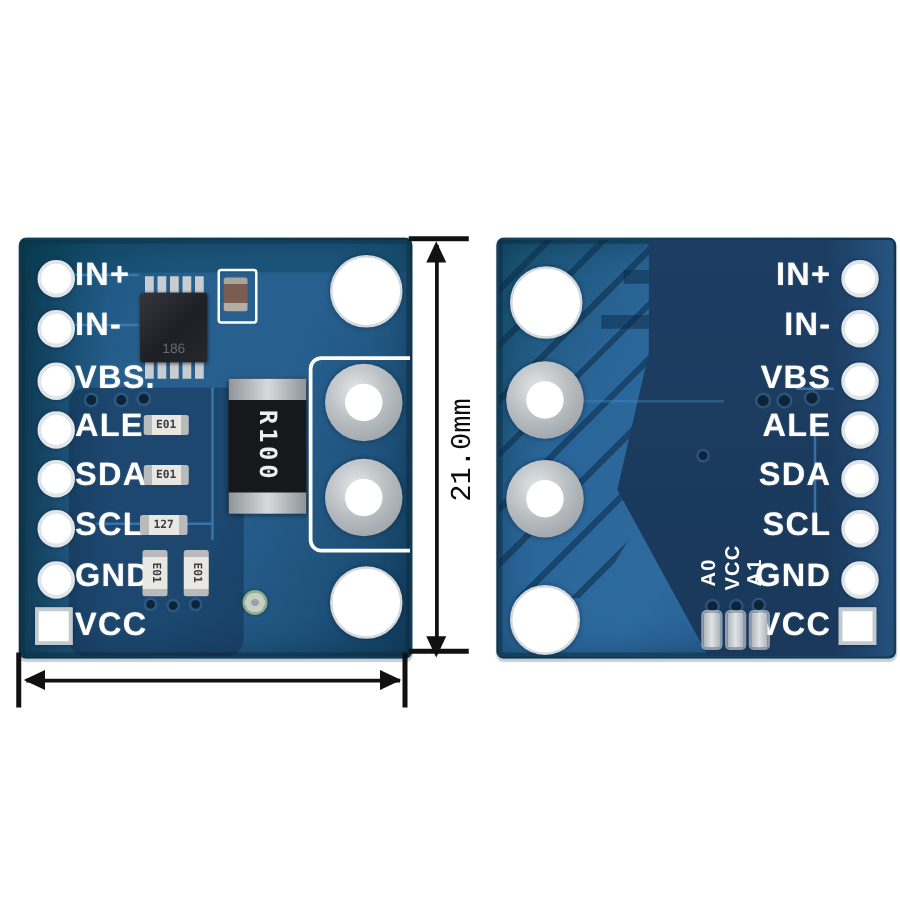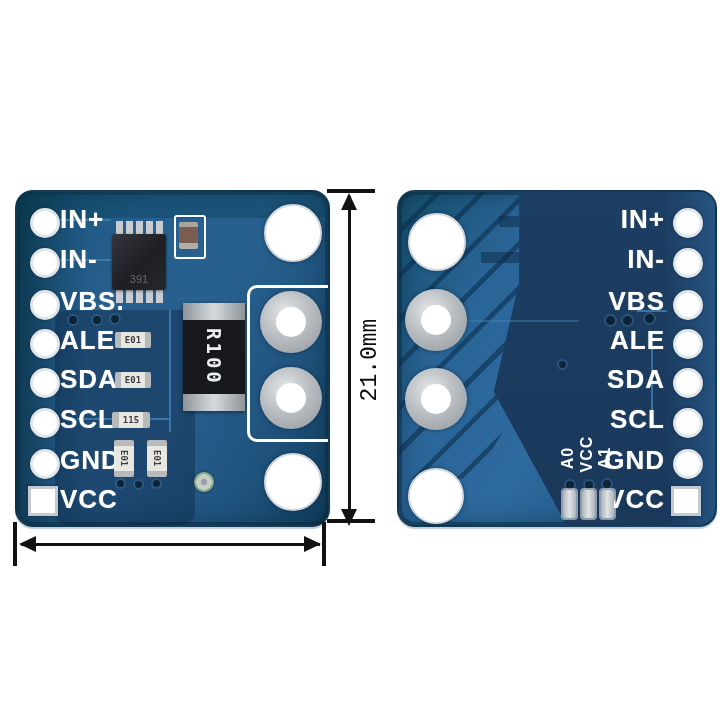--- a/index.html
+++ b/index.html
@@ -1,19 +1,19 @@
 <!DOCTYPE html>
 <html><head>
 <meta charset="utf-8">
 <style>
   html,body{margin:0;padding:0;background:#fff;}
   #stage{position:relative;width:720px;height:720px;background:#ffffff;overflow:hidden;
          font-family:"Liberation Sans",sans-serif;}
   
-  .board{position:absolute;border-radius:18px;border:2px solid rgba(8,35,50,.6);
+  .board{position:absolute;border-radius:6px;border:2px solid rgba(8,35,50,.6);
          box-shadow:inset 0 0 0 3px rgba(8,40,58,.45), inset 0 0 26px rgba(6,30,48,.45),
                     0 2px 1px rgba(140,160,175,.5);
          overflow:hidden;}
   .ov{position:absolute;}
   
   .pad{position:absolute;width:24px;height:24px;border-radius:50%;background:#fff;
        border:3px solid #dfe5e8;box-shadow:0 0 3px rgba(10,30,50,.6);}
   .pad-sq{position:absolute;width:24px;height:24px;background:#fff;
           border:3px solid #c3cacf;box-shadow:0 0 3px rgba(10,30,50,.6);}
   
@@ -88,21 +88,21 @@
     <div class="ov" style="left:129px;top:29px;width:7px;height:14px;background:#c9ccd0;"></div>
     <div class="ov" style="left:139px;top:29px;width:7px;height:14px;background:#c9ccd0;"></div>
     <div class="ov" style="left:99px;top:97px;width:7px;height:14px;background:#c9ccd0;"></div>
     <div class="ov" style="left:109px;top:97px;width:7px;height:14px;background:#c9ccd0;"></div>
     <div class="ov" style="left:119px;top:97px;width:7px;height:14px;background:#c9ccd0;"></div>
     <div class="ov" style="left:129px;top:97px;width:7px;height:14px;background:#c9ccd0;"></div>
     <div class="ov" style="left:139px;top:97px;width:7px;height:14px;background:#c9ccd0;"></div>
     <div class="ov" style="left:95px;top:42px;width:54px;height:56px;border-radius:3px;
                 background:linear-gradient(135deg,#34363d 0%,#1d1f24 55%,#26282e 100%);
                 box-shadow:0 1px 3px rgba(0,0,0,.5);display:flex;align-items:flex-end;justify-content:center;">
-      <span style="color:rgba(205,210,215,.4);font-size:11px;line-height:22px;">391</span>
+      <span style="color:rgba(205,210,215,.4);font-size:11px;line-height:22px;">186</span>
     </div>
 
     <div class="ov" style="left:157px;top:23px;width:28px;height:40px;border:2px solid #fff;border-radius:3px;"></div>
     <div class="ov" style="left:162px;top:30px;width:19px;height:27px;border-radius:2px;
                 background:linear-gradient(180deg,#aba49d 0 20%,#7a5c50 20% 76%,#b3ada6 76%);"></div>
 
     <div class="ov" style="left:166px;top:111px;width:62px;height:108px;border-radius:2px;background:#17181c;box-shadow:0 1px 4px rgba(0,0,0,.5);">
       <div style="position:absolute;left:0;top:0;width:62px;height:17px;background:linear-gradient(90deg,#8e9498,#d7dadd 50%,#8e9498);"></div>
       <div style="position:absolute;left:0;bottom:0;width:62px;height:17px;background:linear-gradient(90deg,#8e9498,#d7dadd 50%,#8e9498);"></div>
       <div style="position:absolute;inset:17px 0;display:flex;align-items:center;justify-content:center;
@@ -110,21 +110,21 @@
                   font-size:19px;font-weight:bold;letter-spacing:3px;">R100</div>
     </div>
 
     <div class="smd-h" style="left:98px;top:140px;width:36px;">
         <span>E01</span>
       </div>
     <div class="smd-h" style="left:98px;top:180px;width:36px;">
         <span>E01</span>
       </div>
     <div class="smd-h" style="left:95px;top:220px;width:38px;">
-        <span>115</span>
+        <span>127</span>
       </div>
     <div class="smd-v" style="left:97px;top:248px;height:37px;">
         <span>E01</span>
       </div>
     <div class="smd-v" style="left:130px;top:248px;height:37px;">
         <span>E01</span>
       </div>
 
     <div class="via" style="left:52px;top:124px;width:8px;height:8px;"></div>
     <div class="via" style="left:76px;top:124px;width:8px;height:8px;"></div>

